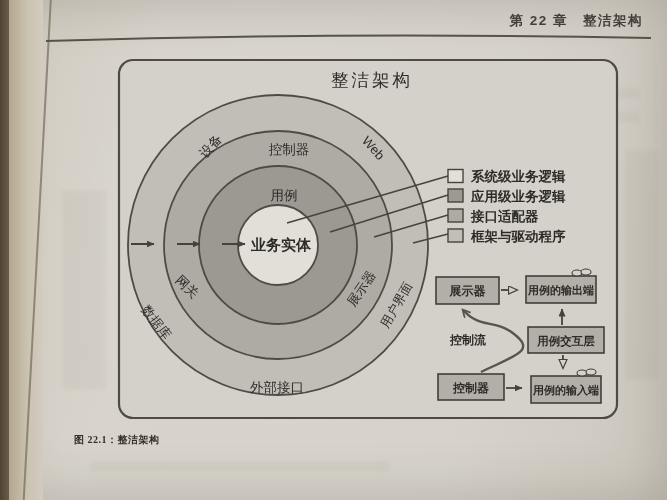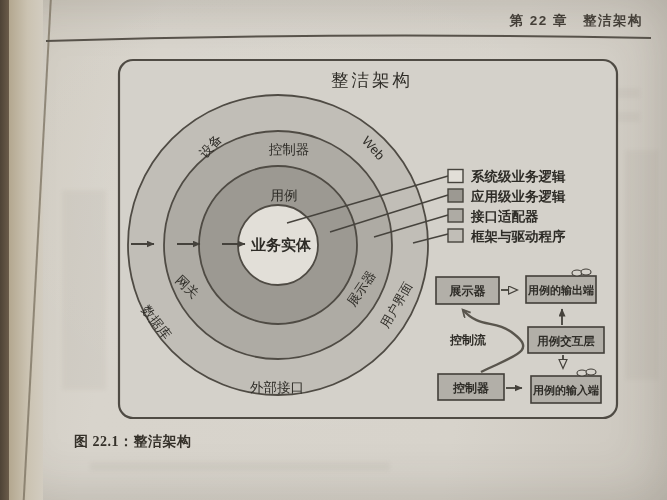--- a/index.html
+++ b/index.html
@@ -20,21 +20,21 @@
   .page-edge-line{position:absolute;left:50px;top:-4px;width:2px;height:510px;
     background:#79705f;opacity:.75;transform:rotate(3.1deg);transform-origin:top left;}
   .smudge{position:absolute;background:#837c6e;opacity:.07;filter:blur(2px);border-radius:2px;}
   .header{
     position:absolute;top:12px;right:24px;
     font-size:13.5px;font-weight:600;letter-spacing:1.5px;color:#443f38;
   }
   .caption{
     position:absolute;left:74px;top:433px;
     font-family:"Liberation Serif", serif;
-    font-size:14px;font-weight:600;letter-spacing:.5px;color:#35312a;
+    font-size:10px;font-weight:600;letter-spacing:.5px;color:#35312a;
   }
   .watermark{
     position:absolute;right:8px;top:473px;
     font-size:11.5px;color:#b3b0a9;letter-spacing:.3px;
   }
   svg{position:absolute;left:0;top:0;}
   svg text{fill:#2e2c27;}
 </style>
 </head>
 <body>

